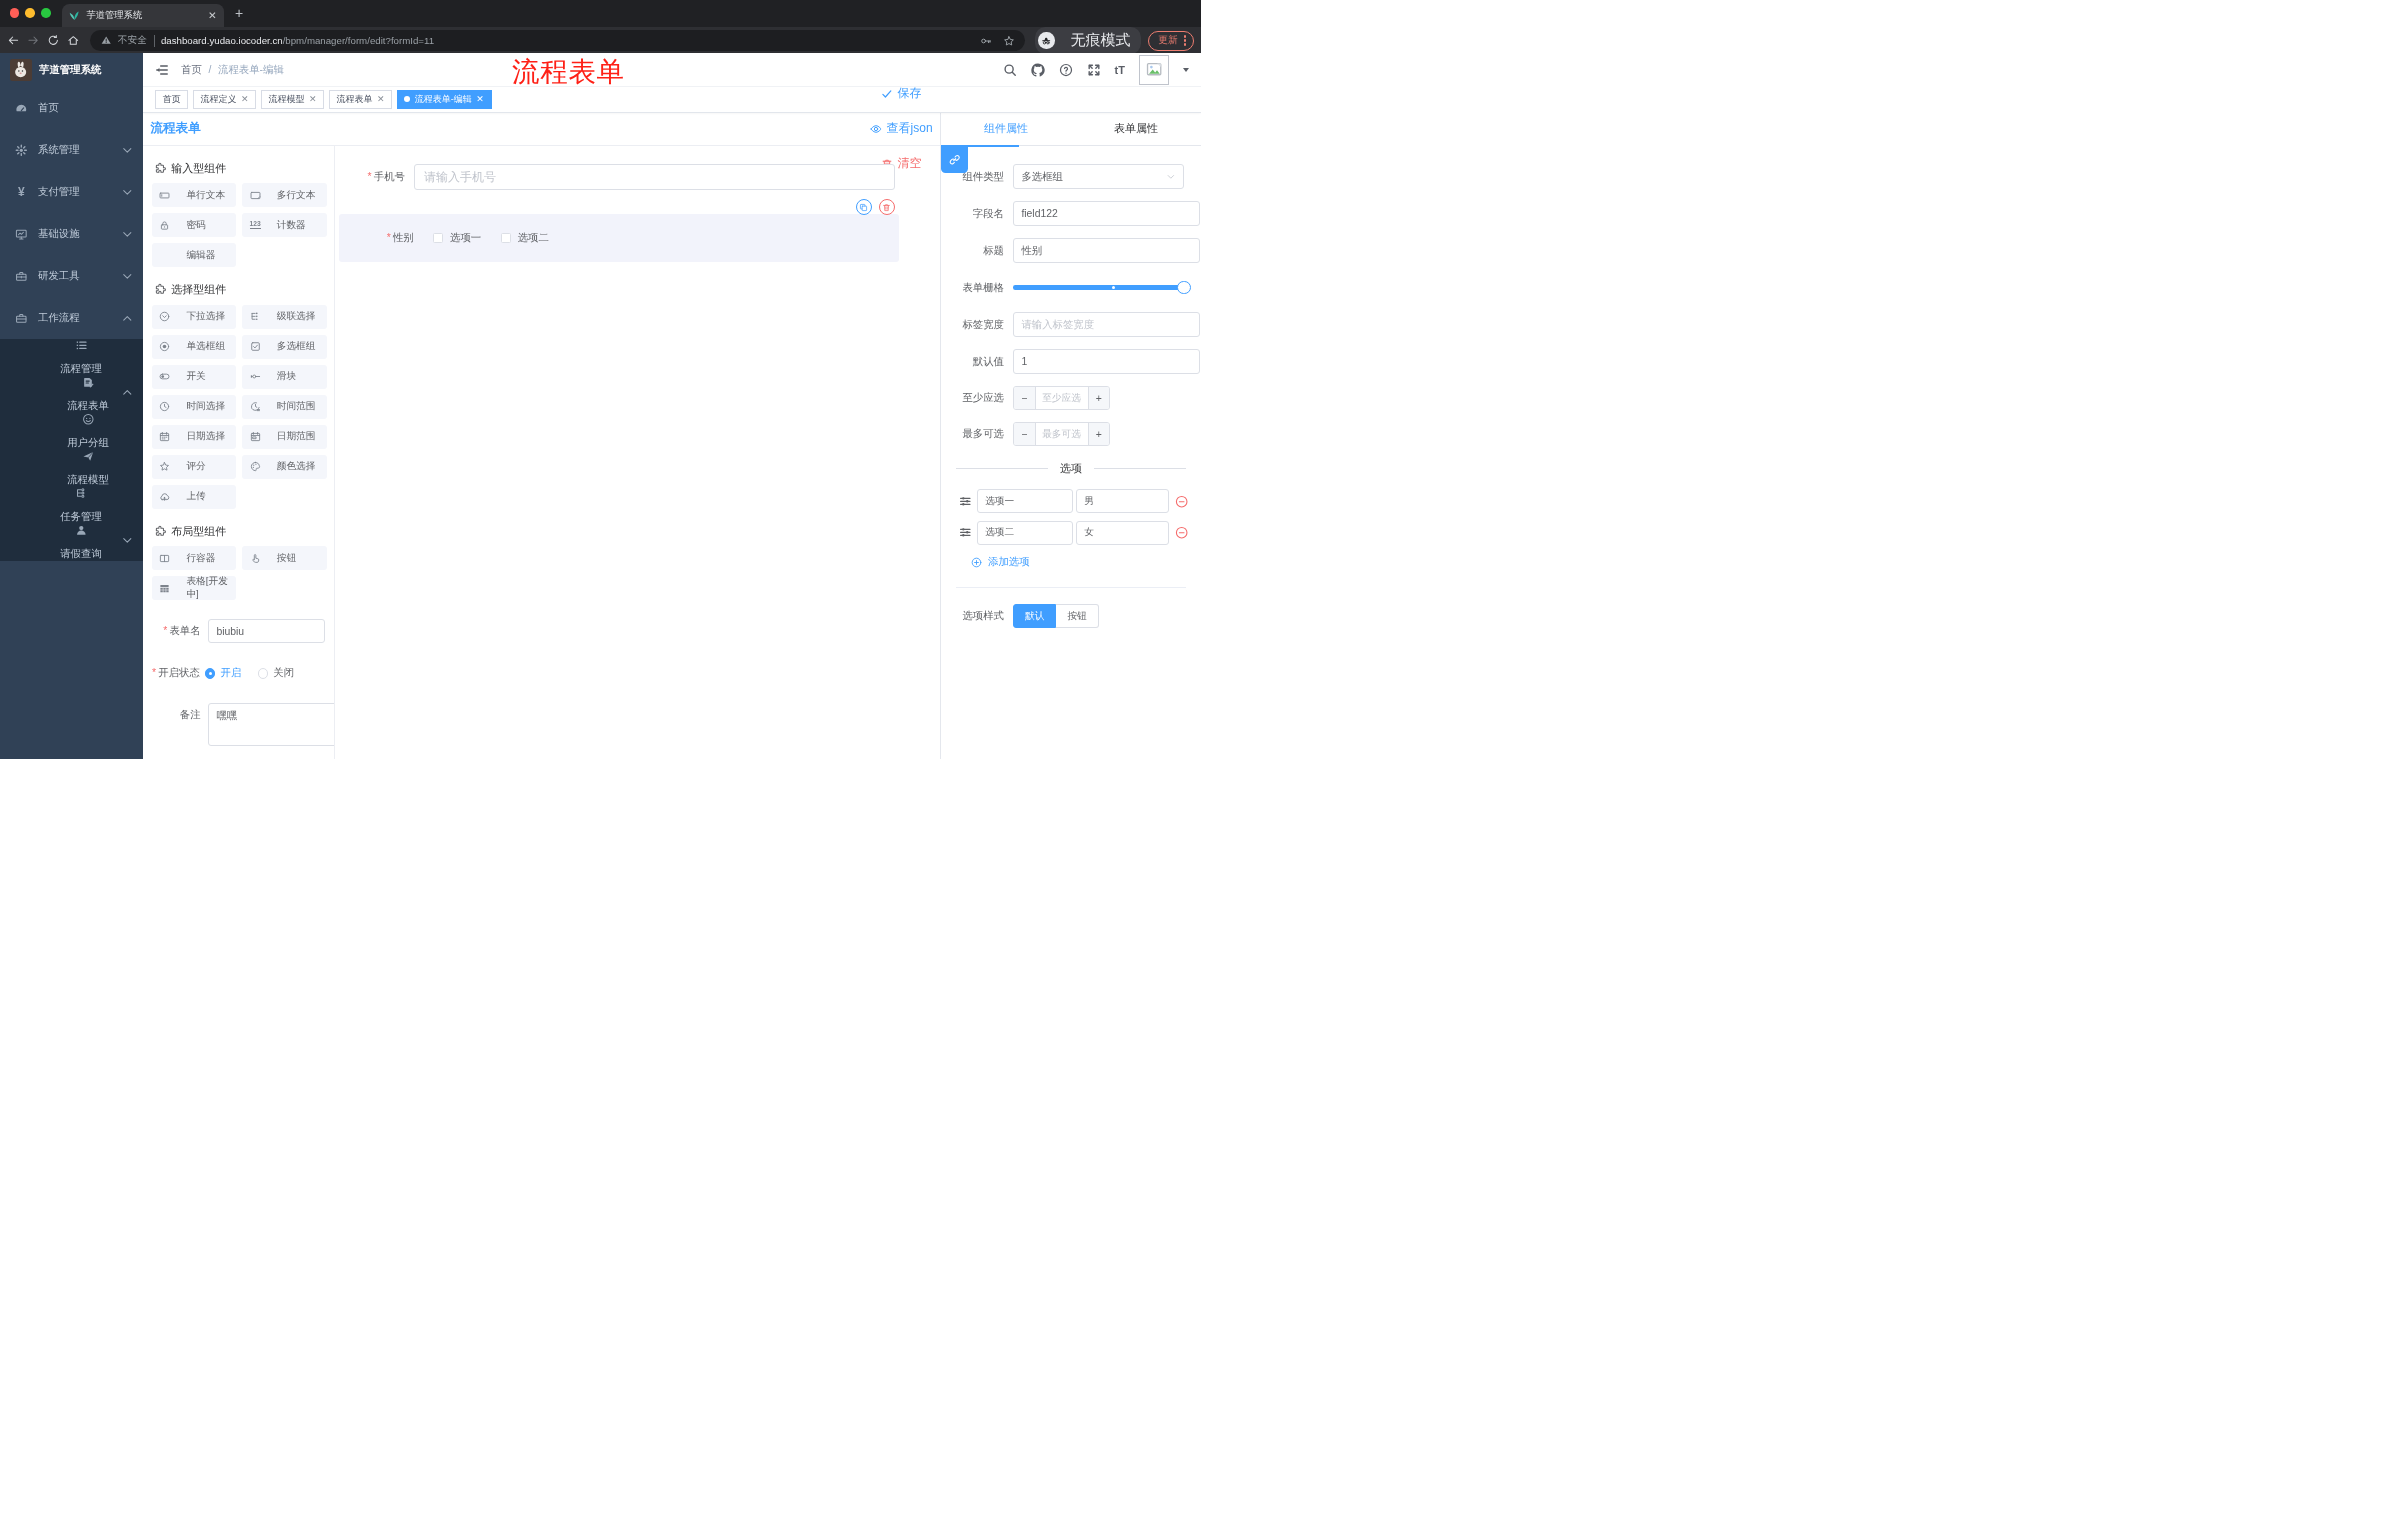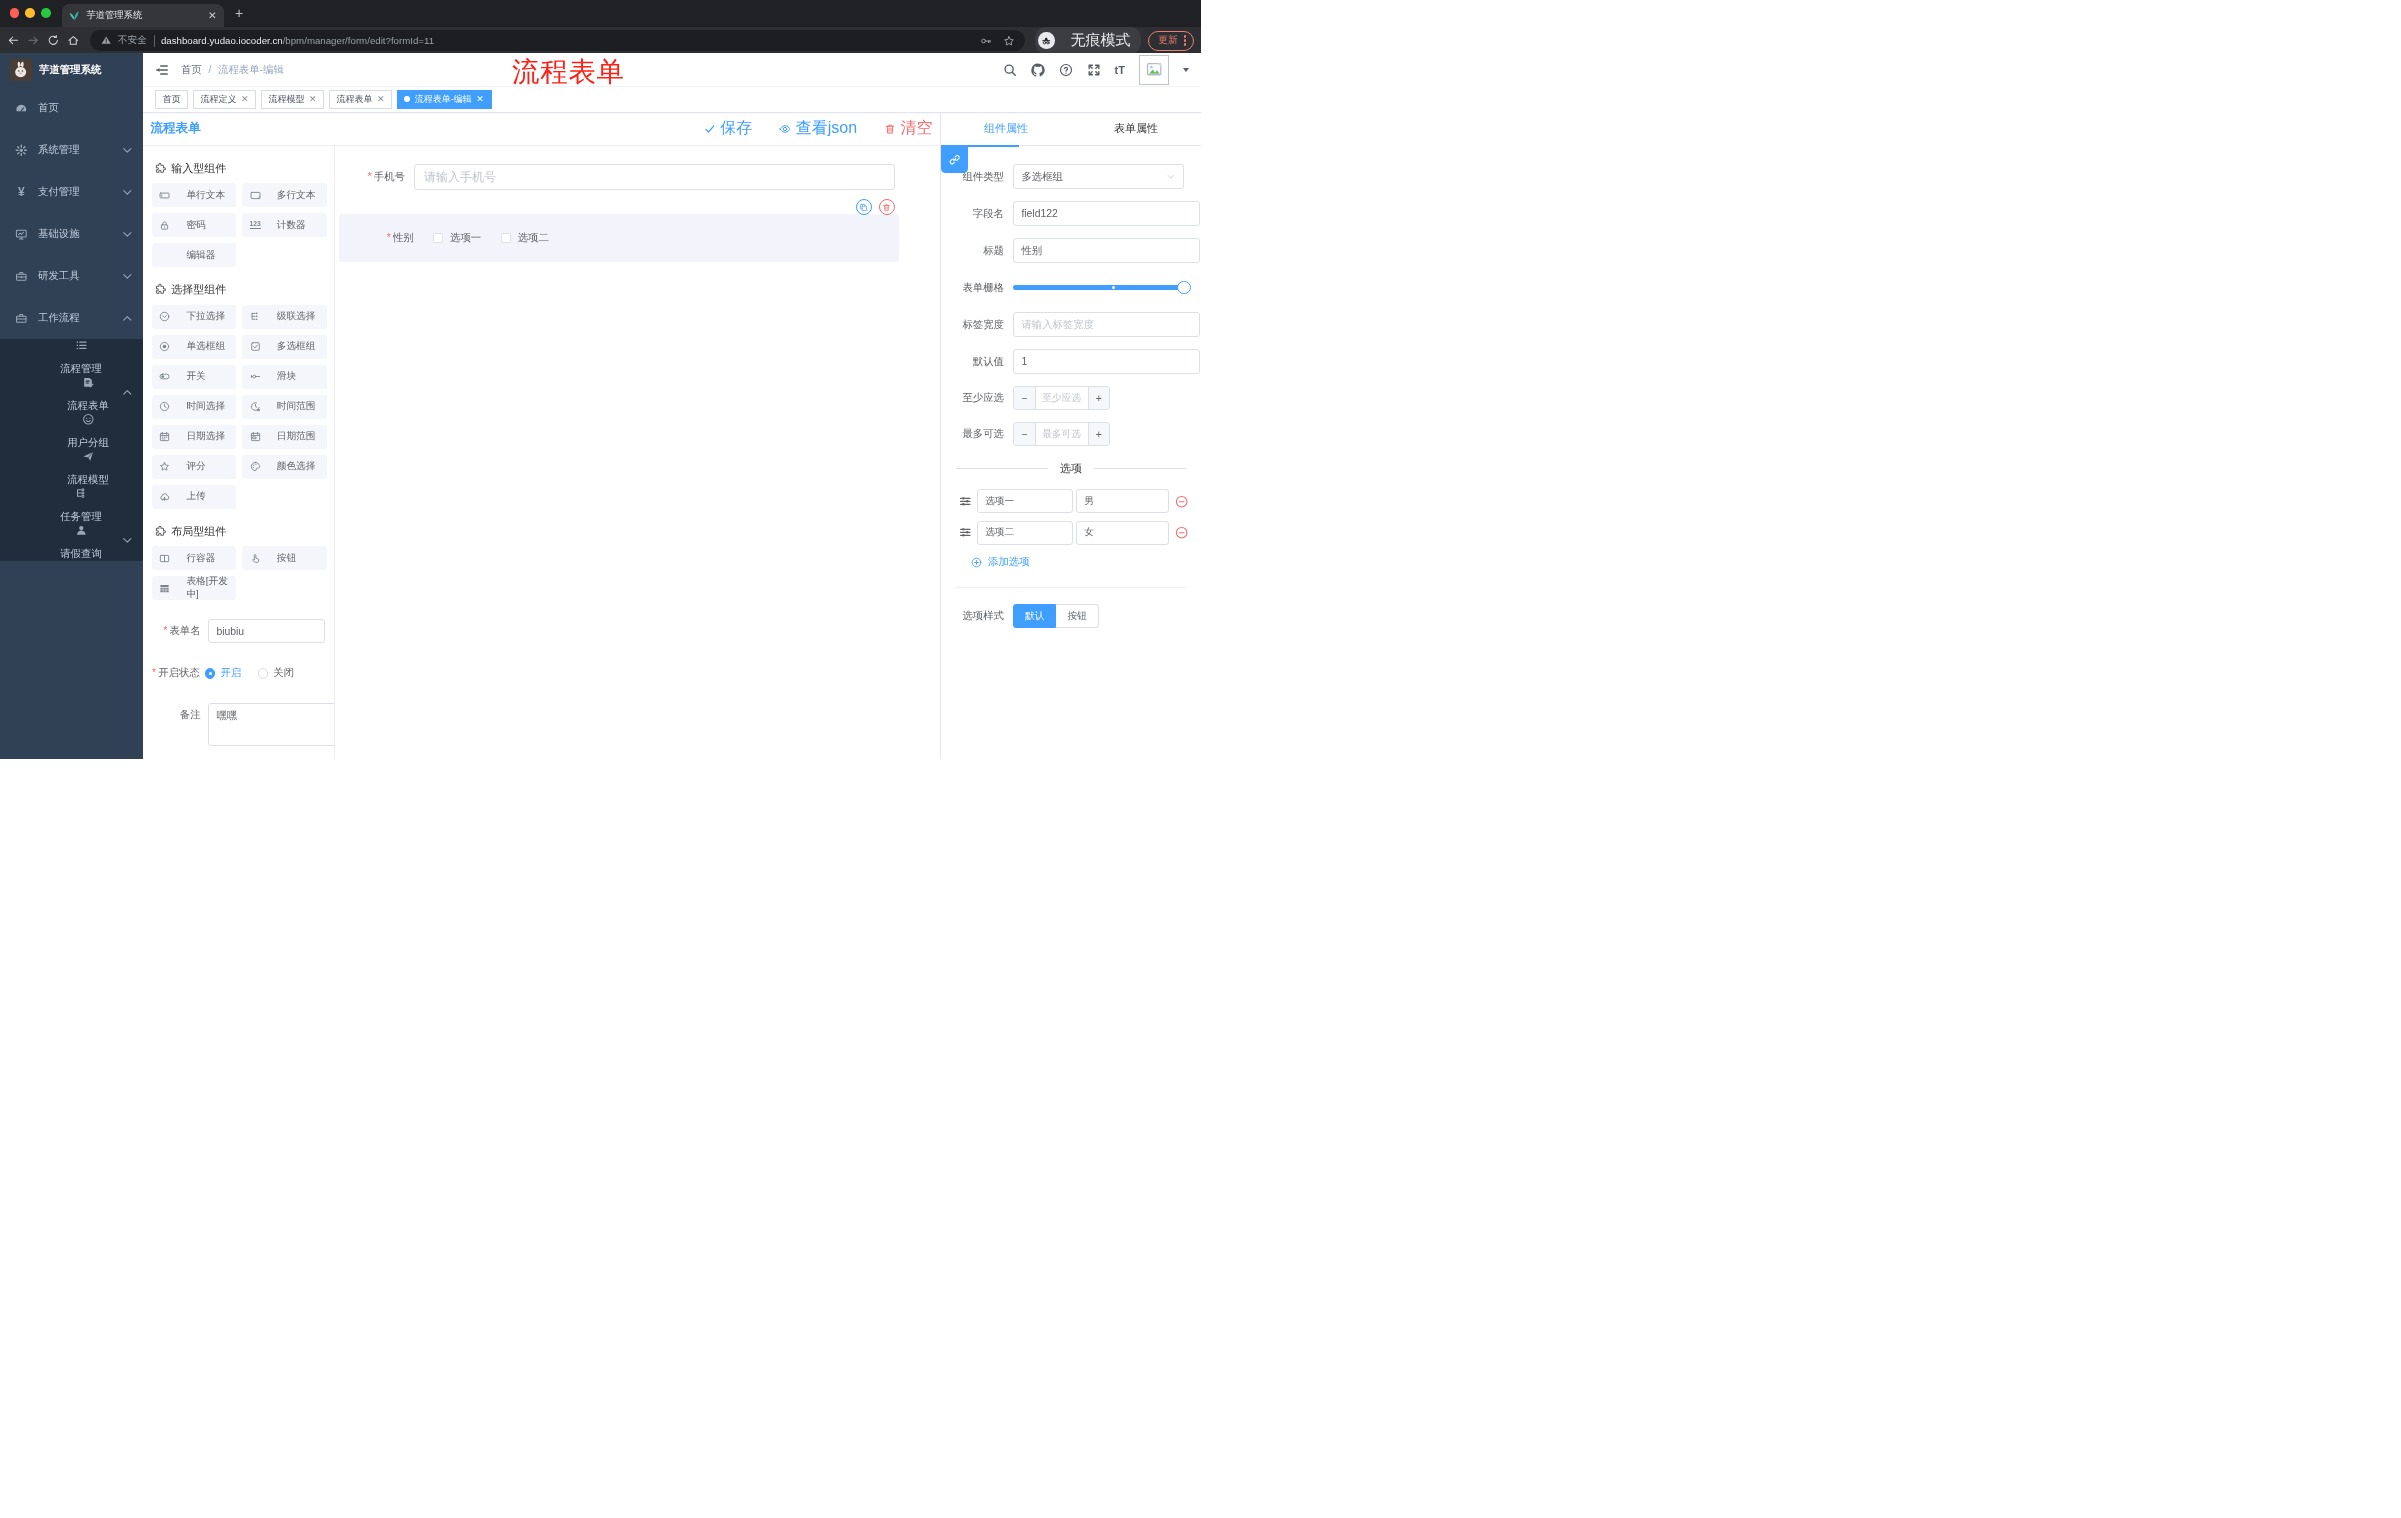--- a/index.html
+++ b/index.html
@@ -64,21 +64,21 @@
   .tagsrow { height:27px; display:flex; align-items:center; gap:4.5px; padding:0 12px; border-top:0.7px solid #f0f2f5; border-bottom:0.7px solid #e2e6ec; box-shadow:0 0.7px 2.2px rgba(0,21,41,.06); position:relative; z-index:1; }
   .tag { height:19.3px; display:flex; align-items:center; gap:4.5px; padding:0 6.7px; border:0.7px solid #d8dce5; background:#fff; color:#495060; font-size:9px; }
   .tag .x { font-size:9px; color:#8a9099; }
   .tag.active { background:#409eff; border-color:#409eff; color:#fff; }
   .tag.active .x { color:#fff; }
   .tag.active .dot { width:6px; height:6px; border-radius:50%; background:#fff; }
 
   .workspace { position:absolute; top:59px; left:0; right:0; bottom:0; }
   .designer-header { position:absolute; left:0; right:261px; top:0; height:34px; border-bottom:0.7px solid #eceef3; display:flex; align-items:center; padding:0 7.4px; }
   .designer-title { color:#409eff; font-size:12.6px; font-weight:bold; }
-  .designer-actions { margin-left:auto; display:flex; align-items:center; gap:27px; font-size:16px; }
+  .designer-actions { margin-left:auto; display:flex; align-items:center; gap:18px; font-size:12px;flex-direction:column; }
   .dact { display:flex; align-items:center; gap:4.5px; }
   .dact .ic { width:12px; height:12px; }
   .dact.blue { color:#409eff; }
   .dact.red { color:#f56c6c; }
 
   
   .left-panel { position:absolute; left:0; top:34px; width:192px; bottom:0; border-right:0.7px solid #eceef3; padding:10.4px 7.4px 0 9px; overflow:hidden; }
   .pal-sec-head { display:flex; align-items:center; gap:5.2px; color:#303133; font-size:11px; margin:4.5px 0 7.4px 1.5px; }
   .pal-sec-head .ic { width:12.6px; height:12.6px; color:#606266; }
   .pal-grid { display:grid; grid-template-columns:1fr 1fr; gap:6px; margin-bottom:15px; }

